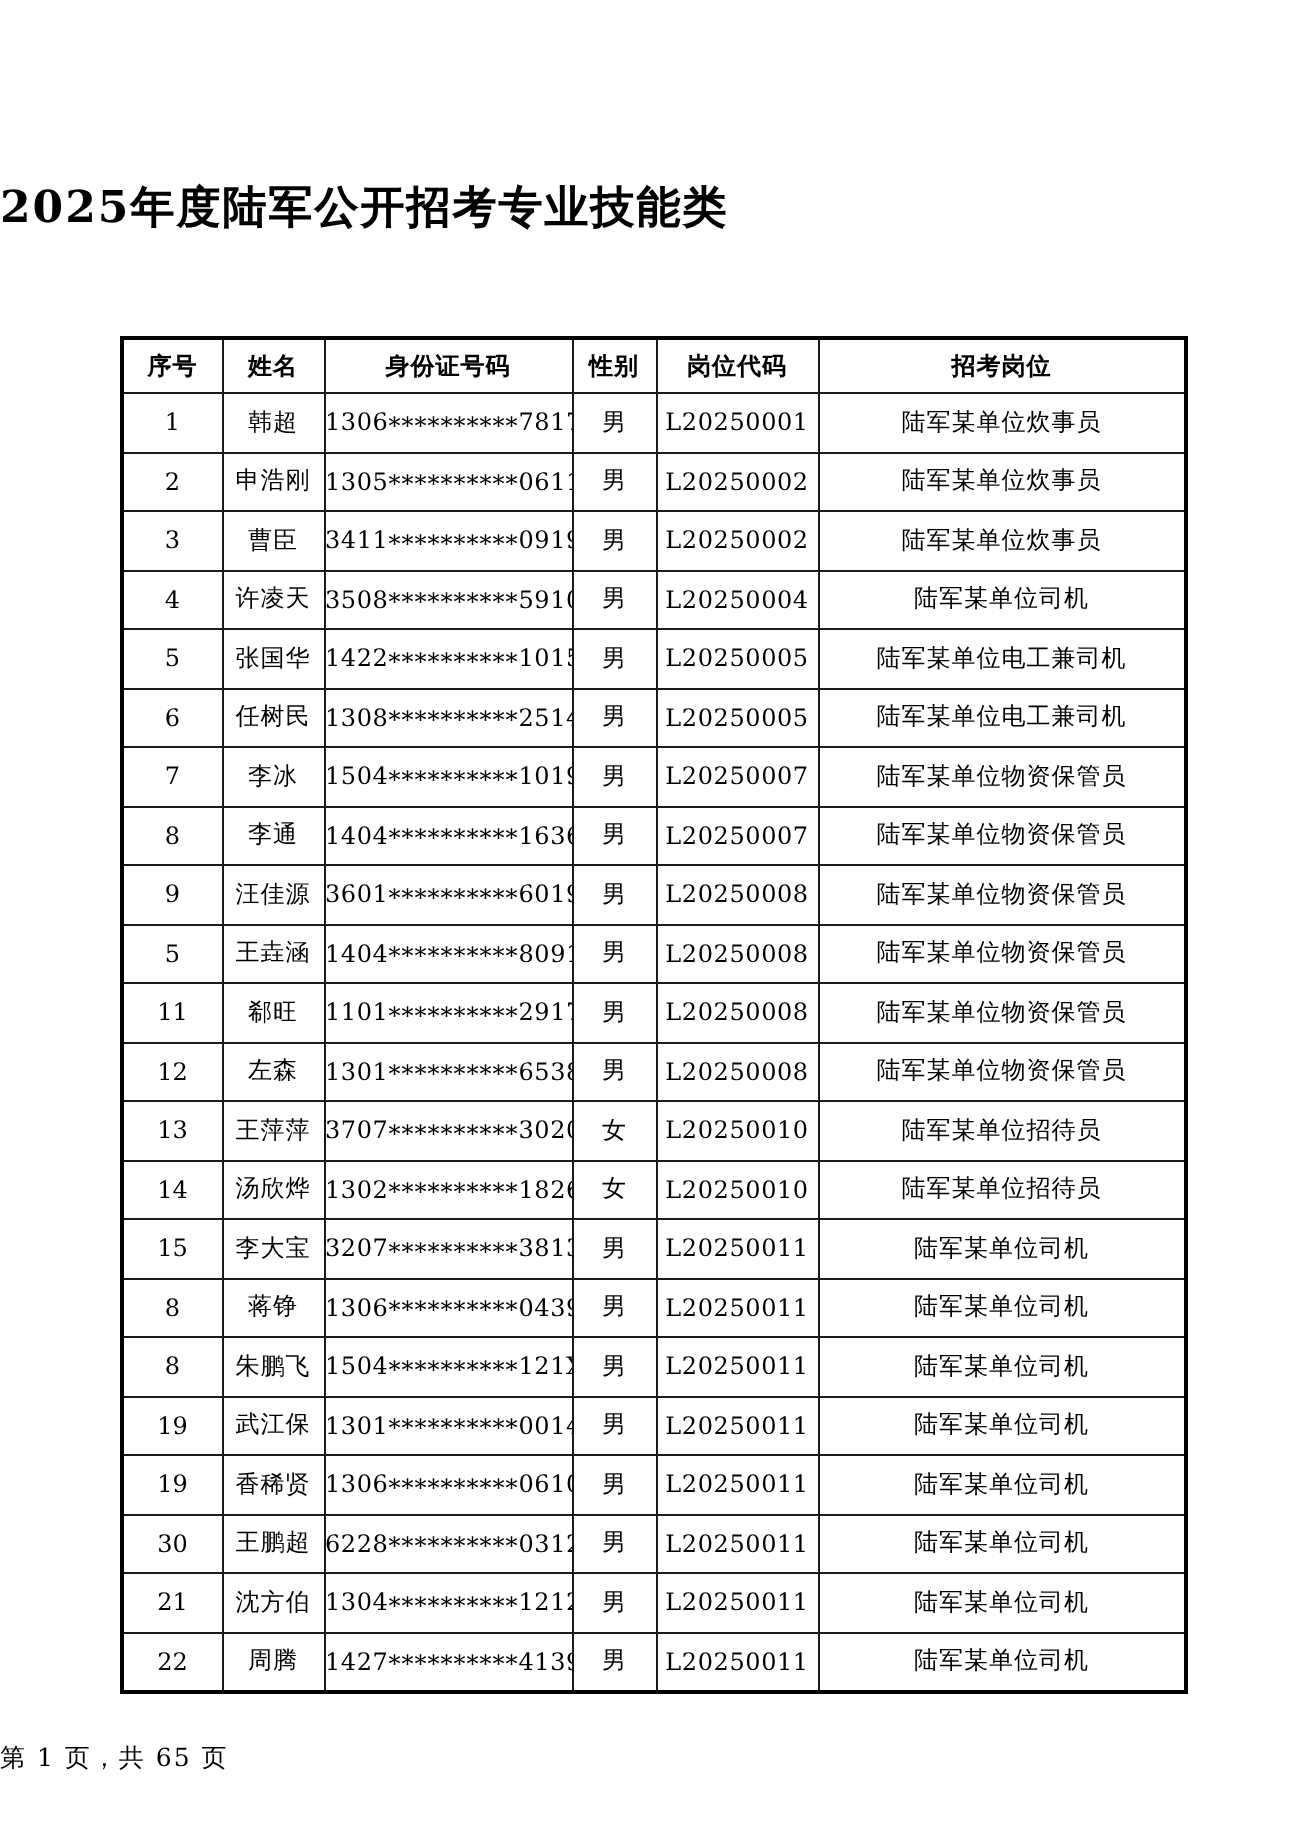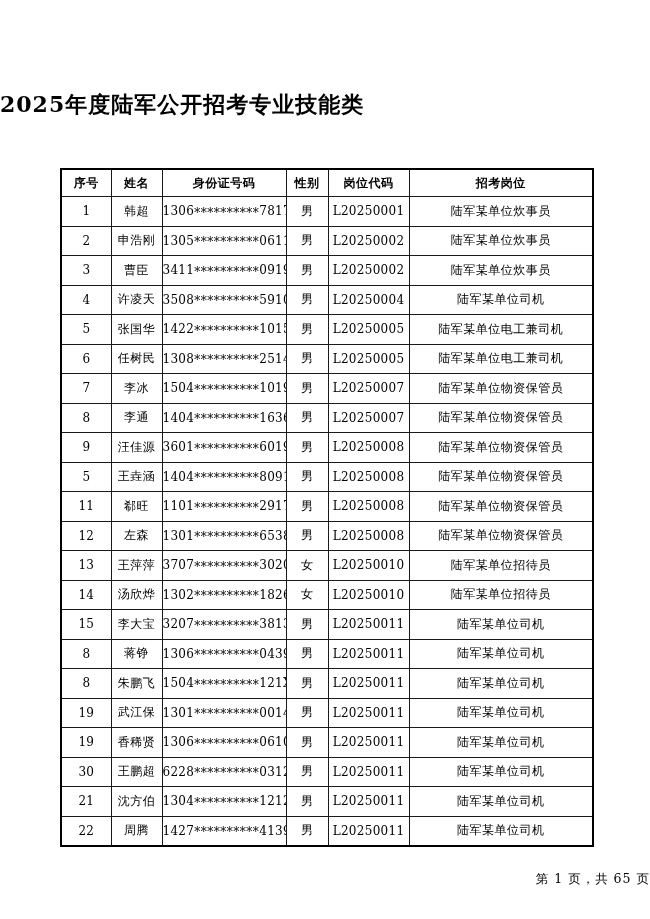--- a/index.html
+++ b/index.html
@@ -59,21 +59,21 @@
   .mask {
     position: relative;
     top: 0.14em;
     letter-spacing: 0.5px;
   }
   .footer {
     position: absolute;
     top: 871px;
     left: 0;
     right: 0;
-    text-align: right;
+    text-align: left;
     font-size: 12.5px;
     letter-spacing: 1px;
   }
 </style>
 </head>
 <body>
 
 <div class="page">
 
   <div class="title">

